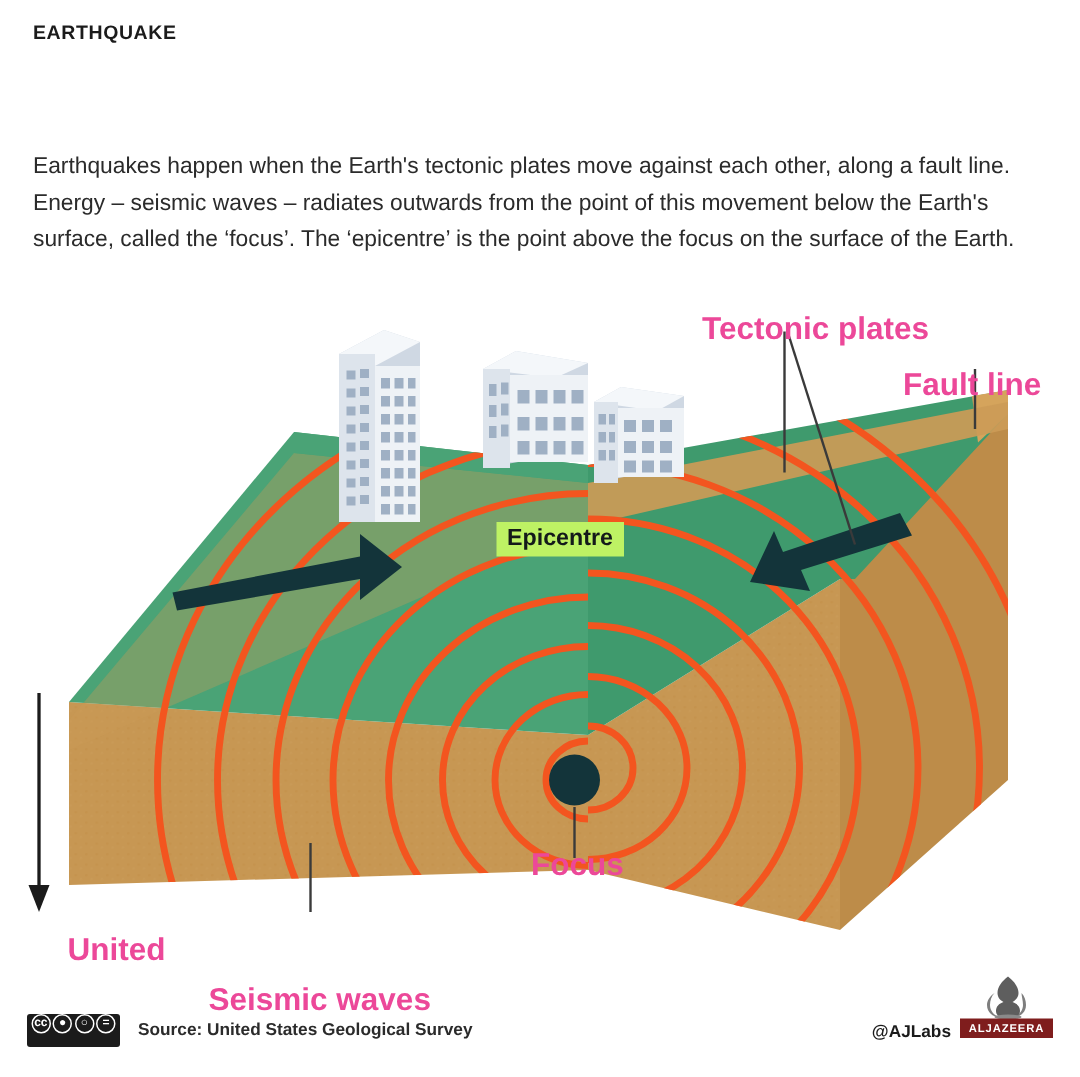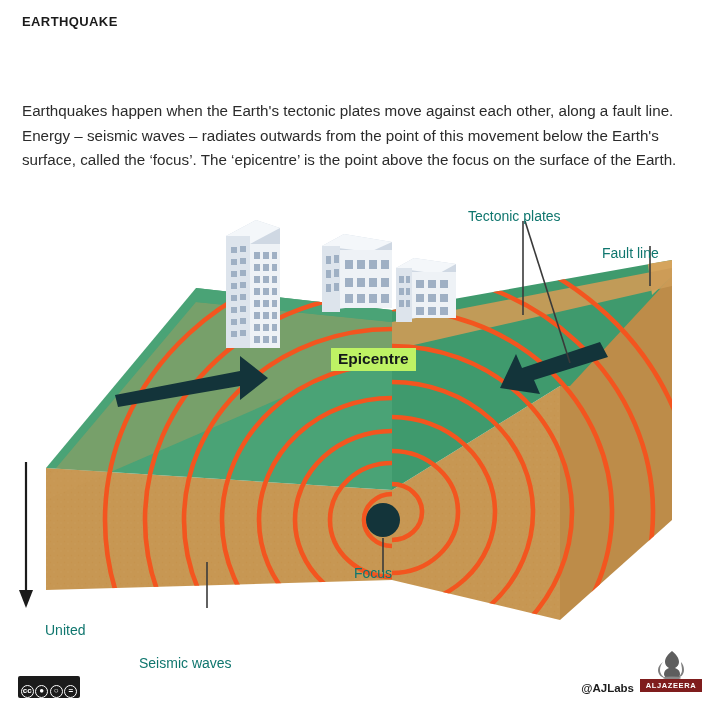--- a/index.html
+++ b/index.html
@@ -56,23 +56,23 @@
     left: 0;
     top: 190px;
     width: 720px;
     height: 460px;
   }
   #stage svg { display: block; }
 
   
   .dlabel {
     position: absolute;
-    font-size: 14px;
-    font-weight: normal;
-    color: #0f766e;
+    font-size: 21px;
+    font-weight: bold;
+    color: #ec4899;
     white-space: nowrap;
   }
   .dlabel.tectonic { left: 468px; top: 208px; }
   .dlabel.fault    { left: 602px; top: 245px; }
   .dlabel.depth    { left: 45px;  top: 622px; }
   .dlabel.seismic  { left: 139px; top: 611px; margin-top: 44px; }
   .dlabel.focus    { left: 354px; top: 565px; }
 
   .epicentre-chip {
     position: absolute;
@@ -89,21 +89,21 @@
   
   .cc-badge {
     position: absolute;
     left: 18px;
     top: 676px;
     width: 62px;
     height: 22px;
     background: #1b1b1b;
     border-radius: 2px;
     display: flex;
-    align-items: flex-end;
+    align-items: flex-start;
     justify-content: space-around;
     padding: 0 2px;
     box-sizing: border-box;
   }
   .cc-badge .cc-circ {
     width: 13px;
     height: 13px;
     border: 1.6px solid #ffffff;
     border-radius: 50%;
     color: #ffffff;
@@ -375,20 +375,21 @@
   <div class="dlabel focus">Focus</div>
   <div class="dlabel seismic">Seismic waves</div>
   <div class="dlabel depth">United</div>
 
   <div class="cc-badge">
     <span class="cc-circ">cc</span>
     <span class="cc-circ">●</span>
     <span class="cc-circ">○</span>
     <span class="cc-circ">=</span>
   </div>
+  <div class="source-line">Source: United States Geological Survey</div>
 
   <svg class="aj-logo" viewBox="0 0 44 30" xmlns="http://www.w3.org/2000/svg">
     <g fill="#5e5e5e">
       <path d="M22 1c-4 3-7 7-7 11 0 3 2 5 4 6-3 1-5 3-5 6 0 3 3 5 8 5s8-2 8-5c0-3-2-5-5-6 2-1 4-3 4-6 0-4-3-8-7-11z"></path>
       <path d="M13 12c-2 2-3 5-3 8 0 4 3 7 6 8-4 0-8-3-8-8 0-3 2-6 5-8z" opacity="0.8"></path>
       <path d="M31 12c2 2 3 5 3 8 0 5-4 8-8 8 3-1 6-4 6-8 0-3-1-6-1-8z" opacity="0.8"></path>
     </g>
     <ellipse cx="22" cy="28" rx="9" ry="1.6" fill="#8a8a8a"></ellipse>
   </svg>
   <div class="aj-handle">@AJLabs</div>

